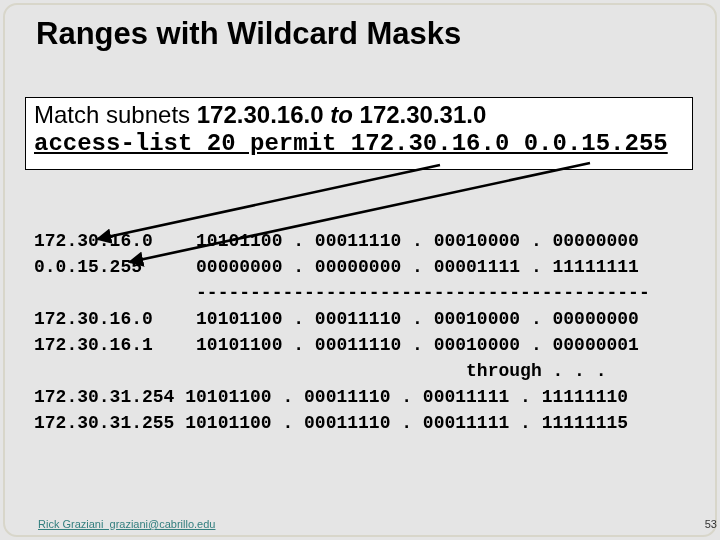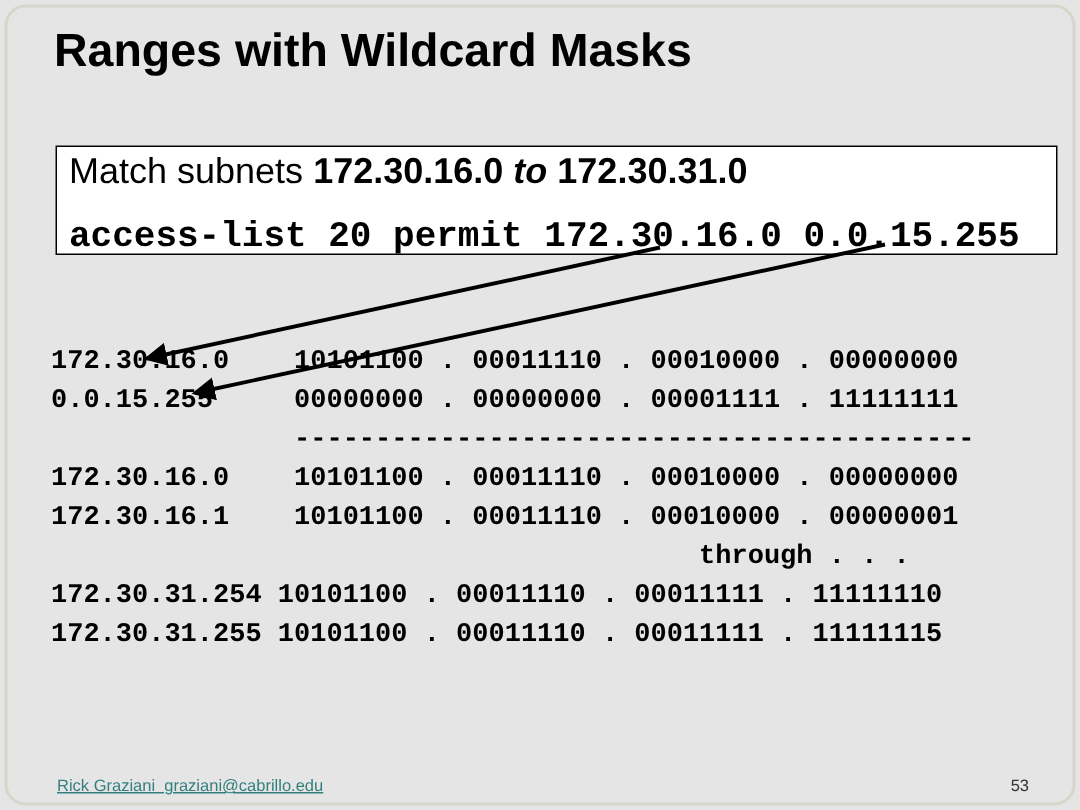--- a/index.html
+++ b/index.html
@@ -9,45 +9,45 @@
   }
   .slide-frame{
     position:absolute;inset:3px;border:2px solid #d8d6ca;border-radius:14px;
     pointer-events:none;
   }
   .title{
     position:absolute;left:36px;top:16px;margin:0;
     font-size:31px;font-weight:bold;color:#000;white-space:nowrap;
   }
   .command-box{
-    position:absolute;left:37px;top:97px;width:668px;height:73px;
+    position:absolute;left:25px;top:97px;width:668px;height:73px;
     box-sizing:border-box;border:1px solid #000;background:#fff;
     padding:3px 8px 16px 8px;
   }
   .match-line{font-size:24px;color:#000;white-space:nowrap;}
   .match-line .bold{font-weight:bold;}
   .match-line .bolditalic{font-weight:bold;font-style:italic;}
   .cmd-line{
     font-family:"Liberation Mono","DejaVu Sans Mono",monospace;
-    font-weight:bold;font-size:24px;color:#000;margin-top:16px;white-space:nowrap;
+    font-weight:bold;font-size:24px;color:#000;margin-top:1px;white-space:nowrap;text-decoration:underline;
   }
   .worksheet{
     position:absolute;left:34px;top:228px;margin:0;
     font-family:"Liberation Mono","DejaVu Sans Mono",monospace;
     font-weight:bold;font-size:18px;line-height:26px;color:#000;
     white-space:pre;
   }
   .arrows{position:absolute;left:0;top:0;pointer-events:none;}
   .footer-author{
     position:absolute;left:38px;bottom:10px;font-size:11px;color:#337f7f;
     white-space:pre;
     text-decoration:underline;
   }
   .footer-page{
-    position:absolute;right:34px;bottom:10px;font-size:11px;color:#333333;margin-left:32px;
+    position:absolute;right:3px;bottom:10px;font-size:11px;color:#333333;margin-left:32px;
   }
 </style>
 </head>
 <body>
 
 <div class="slide">
 
   <div class="slide-frame"></div>
 
   <h1 class="title">Ranges with Wildcard Masks</h1>

